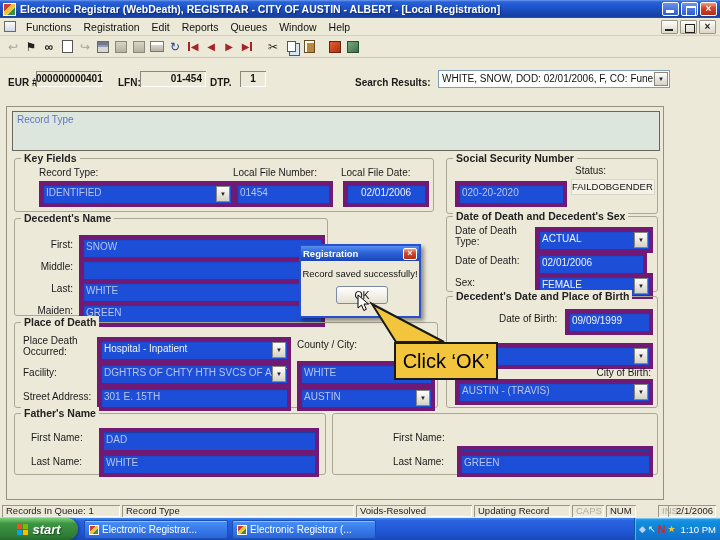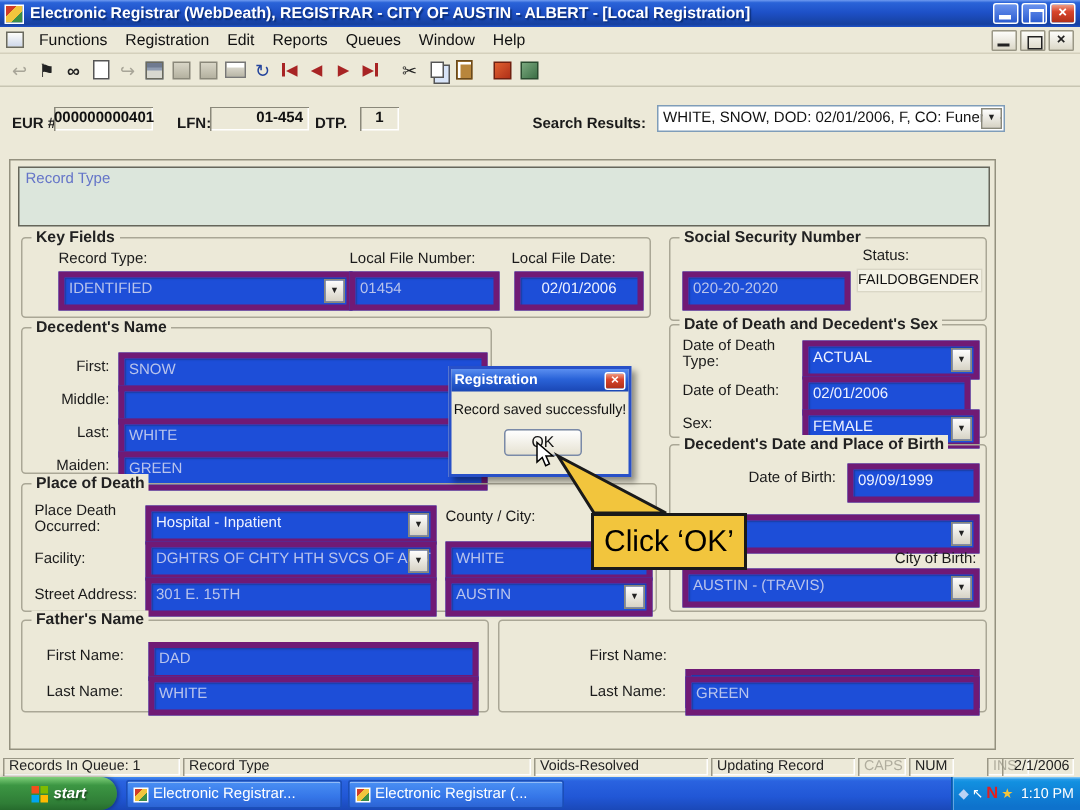--- a/index.html
+++ b/index.html
@@ -112,21 +112,21 @@
     font-size:9.5px;color:#222;line-height:12px;padding-left:4px;white-space:nowrap;overflow:hidden;}
   .seg.dim{color:#b0ad9e;}
 
   
   .taskbar{position:absolute;left:0;top:518px;width:720px;height:22px;
     background:linear-gradient(180deg,#418af0 0%,#2a63e0 12%,#2157d6 60%,#1a48b8 100%);}
   .startbtn{position:absolute;left:0;top:0;width:78px;height:22px;border-radius:0 11px 11px 0;
     background:linear-gradient(180deg,#7fd07a 0%,#3c9643 25%,#2f7d36 80%,#256b2c 100%);
     display:flex;align-items:center;justify-content:center;gap:4px;
     box-shadow:1px 0 3px rgba(0,0,0,.4);}
-  .startbtn .txt{color:#fff;font-size:10px;font-weight:bold;font-style:italic;text-shadow:1px 1px 1px #1c4e1f;}
+  .startbtn .txt{color:#fff;font-size:13px;font-weight:bold;font-style:italic;text-shadow:1px 1px 1px #1c4e1f;}
   .flag{width:11px;height:11px;display:grid;grid-template-columns:5px 5px;grid-template-rows:5px 5px;gap:1px;}
   .flag i{display:block;}
   .flag i:nth-child(1){background:#f34f1c;}
   .flag i:nth-child(2){background:#7fbb00;}
   .flag i:nth-child(3){background:#01a6f0;}
   .flag i:nth-child(4){background:#ffba01;}
   .task{position:absolute;top:2px;height:19px;width:144px;border-radius:2px;
     background:linear-gradient(#4a90f4,#3576e8 60%,#2c64d4);border:1px solid #1b4fb8;
     display:flex;align-items:center;gap:3px;padding:0 4px;color:#fff;font-size:10px;
     white-space:nowrap;overflow:hidden;box-shadow:inset 0 1px 0 rgba(255,255,255,.4);}

